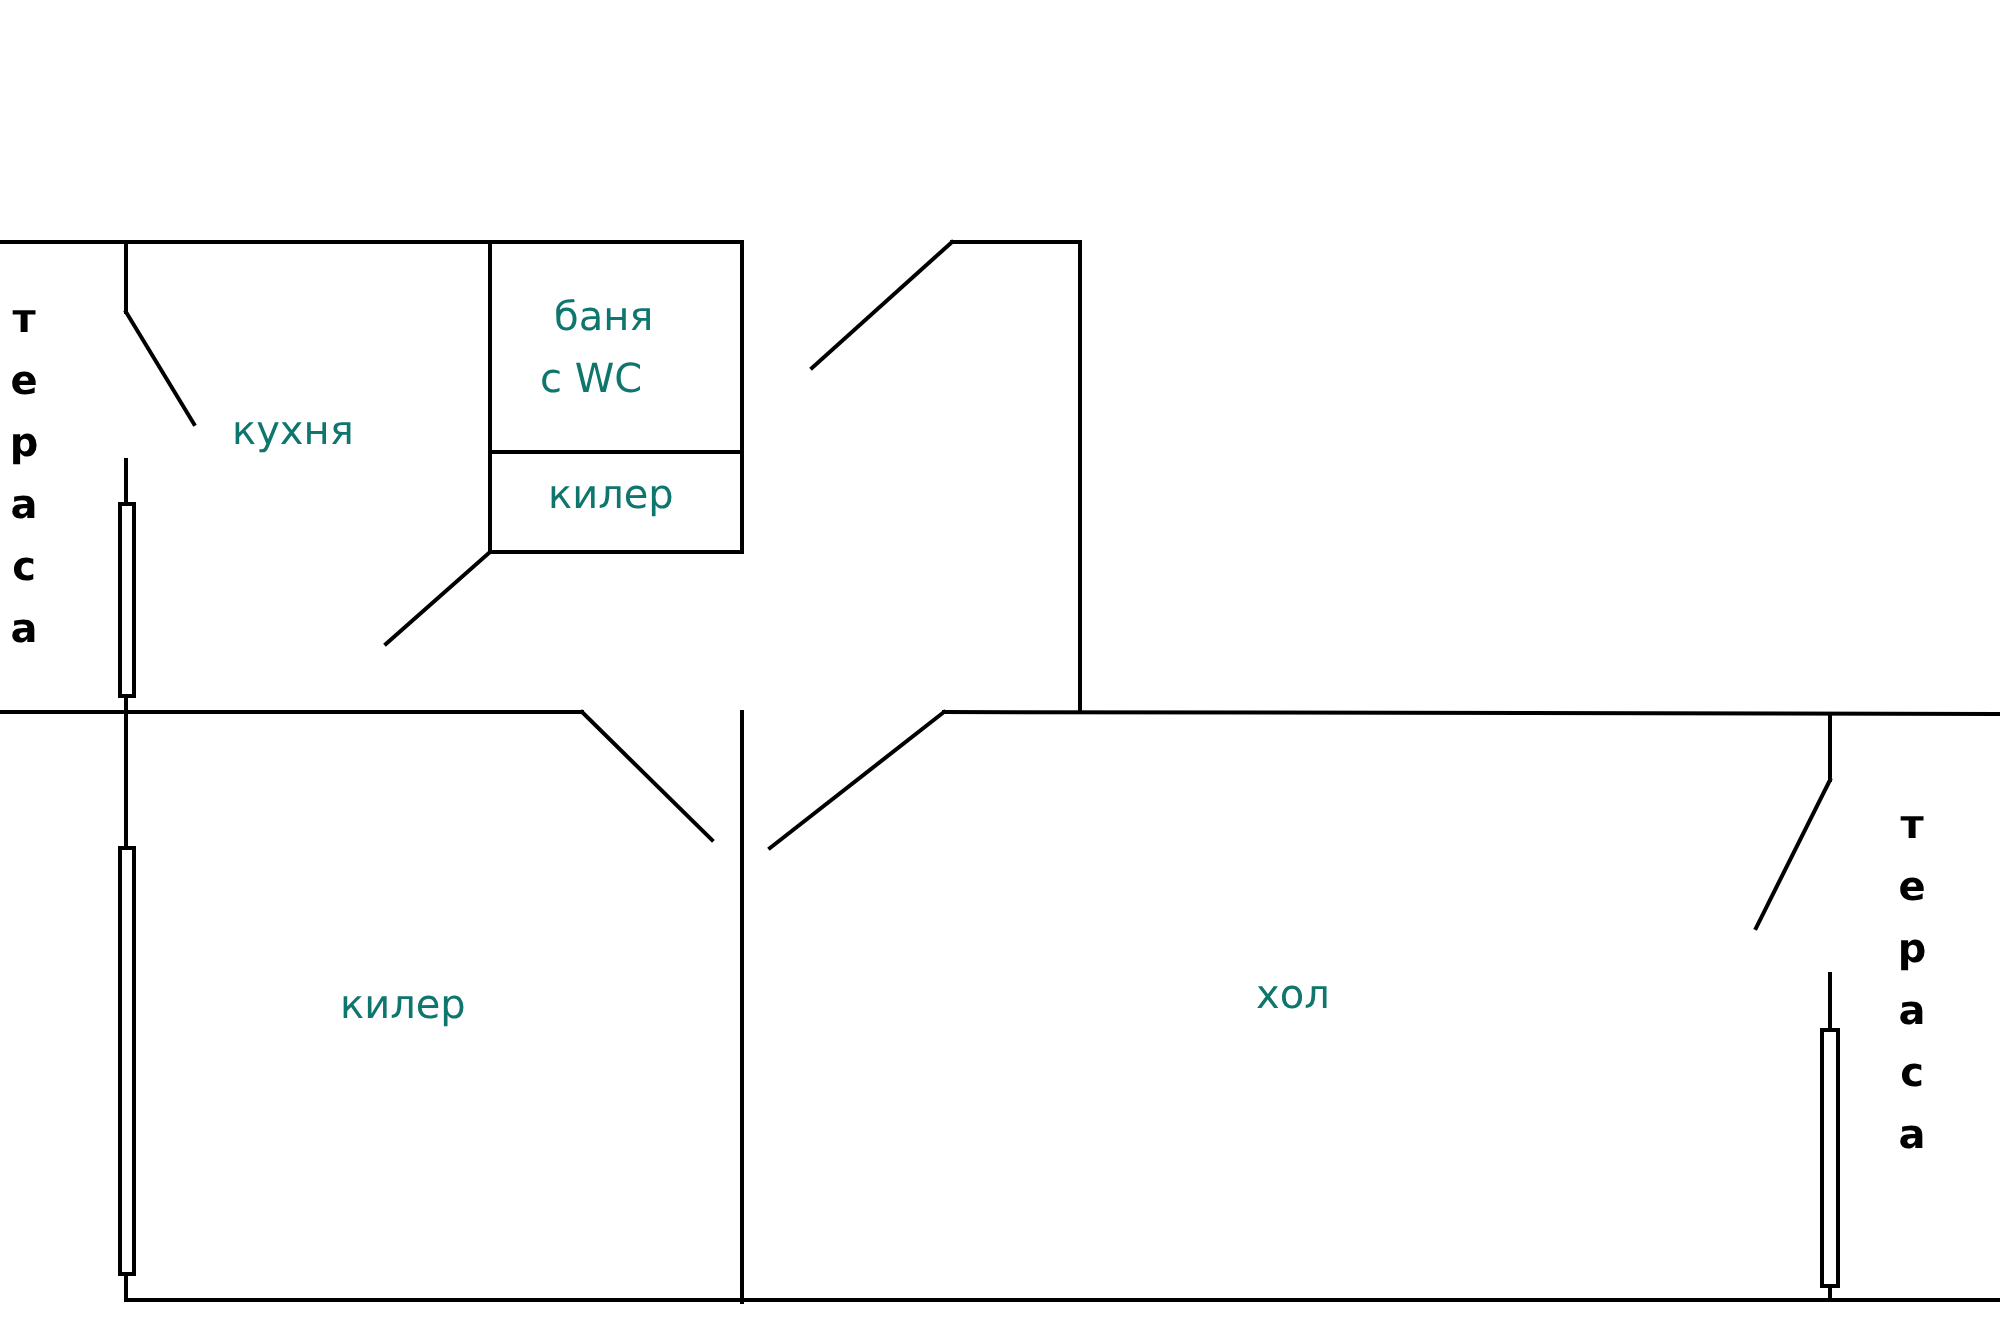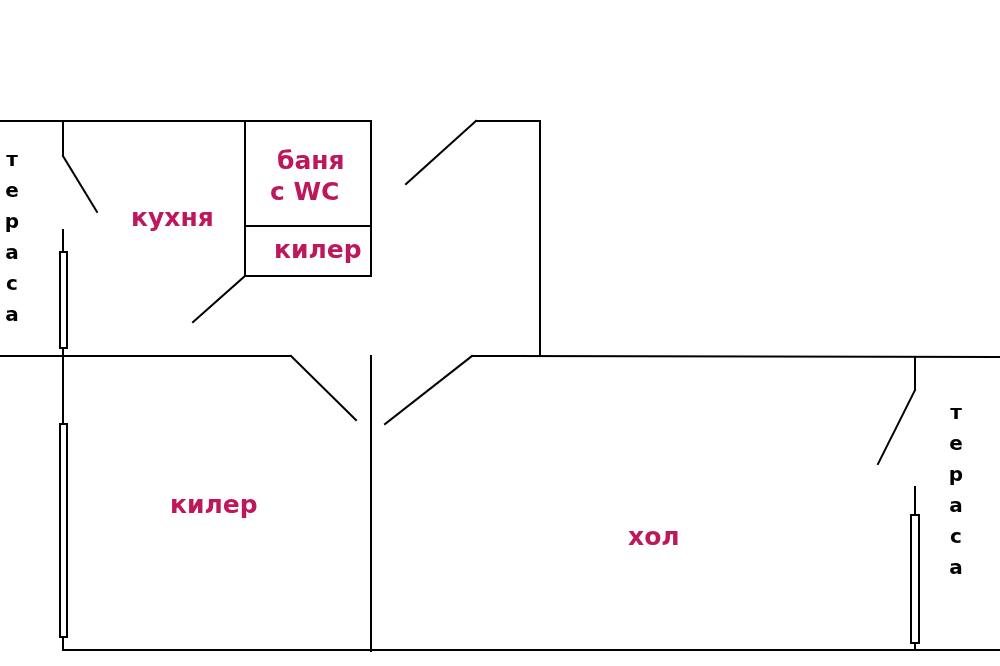--- a/index.html
+++ b/index.html
@@ -1,18 +1,18 @@
 <!DOCTYPE html>
 <html><head>
 <meta charset="utf-8">
 <style>
   html, body { margin:0; padding:0; background:#ffffff; }
   body { width:1000px; height:666px; position:relative; overflow:hidden; font-family:"DejaVu Sans", sans-serif; }
   svg { position:absolute; left:0; top:0; }
-  .lbl { position:absolute; font-family:"DejaVu Sans", sans-serif; font-weight:bold; font-size:25px; color:#be185d; line-height:1; white-space:nowrap; }
+  .lbl { position:absolute; font-family:"DejaVu Sans", sans-serif; font-weight:normal; font-size:20px; color:#0f766e; line-height:1; white-space:nowrap; }
   .vlbl { position:absolute; font-family:"DejaVu Sans", sans-serif; font-weight:bold; font-size:20px; color:#000; width:24px; text-align:center; }
   .vlbl span { display:block; height:31px; line-height:31px; }
 </style>
 </head>
 <body>
 
 <svg width="1000" height="666" viewBox="0 0 1000 666">
   <g stroke="#000" stroke-width="2" fill="none" stroke-linecap="square">
 
     <line x1="0" y1="121" x2="371" y2="121"></line>
@@ -57,26 +57,26 @@
 
 <div class="vlbl" style="left:0px; top:144px;">
   <span>т</span>
   <span>е</span>
   <span>р</span>
   <span>а</span>
   <span>с</span>
   <span>а</span>
 </div>
 
-<div class="lbl" style="left:131px; top:205px;text-align:right;">кухня</div>
+<div class="lbl" style="left:116px; top:205px;text-align:right;">кухня</div>
 <div class="lbl" style="left:277px; top:148px;">баня</div>
 <div class="lbl" style="left:270px; top:179px;">с WC</div>
 <div class="lbl" style="left:274px; top:237px;">килер</div>
 <div class="lbl" style="left:170px; top:492px;">килер</div>
-<div class="lbl" style="left:628px; top:524px;">хол</div>
+<div class="lbl" style="left:628px; top:487px;">хол</div>
 
 <div class="vlbl" style="left:944px; top:397px;">
   <span>т</span>
   <span>е</span>
   <span>р</span>
   <span>а</span>
   <span>с</span>
   <span>а</span>
 </div>
 

